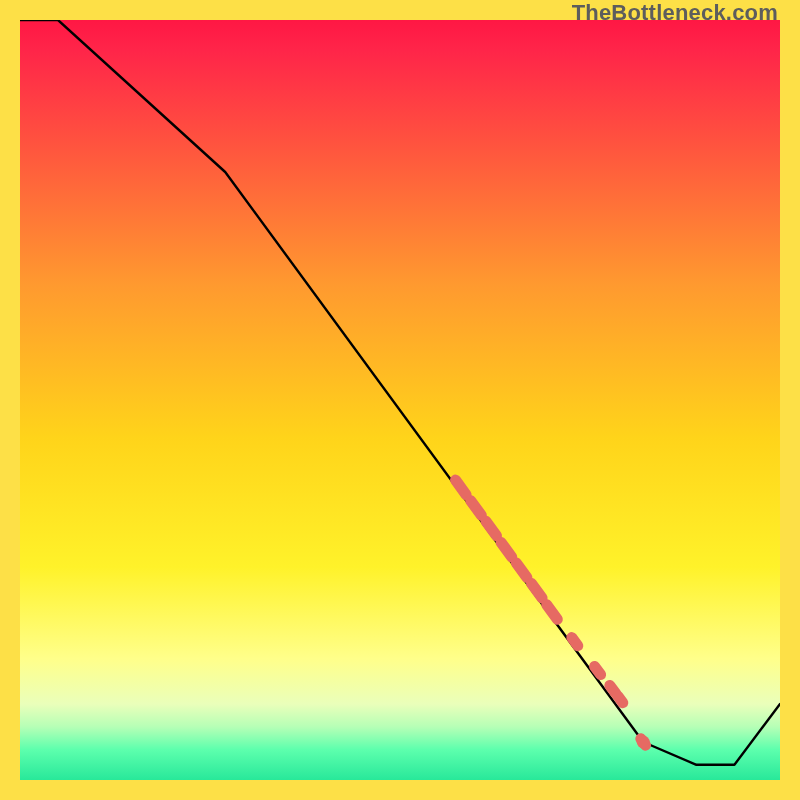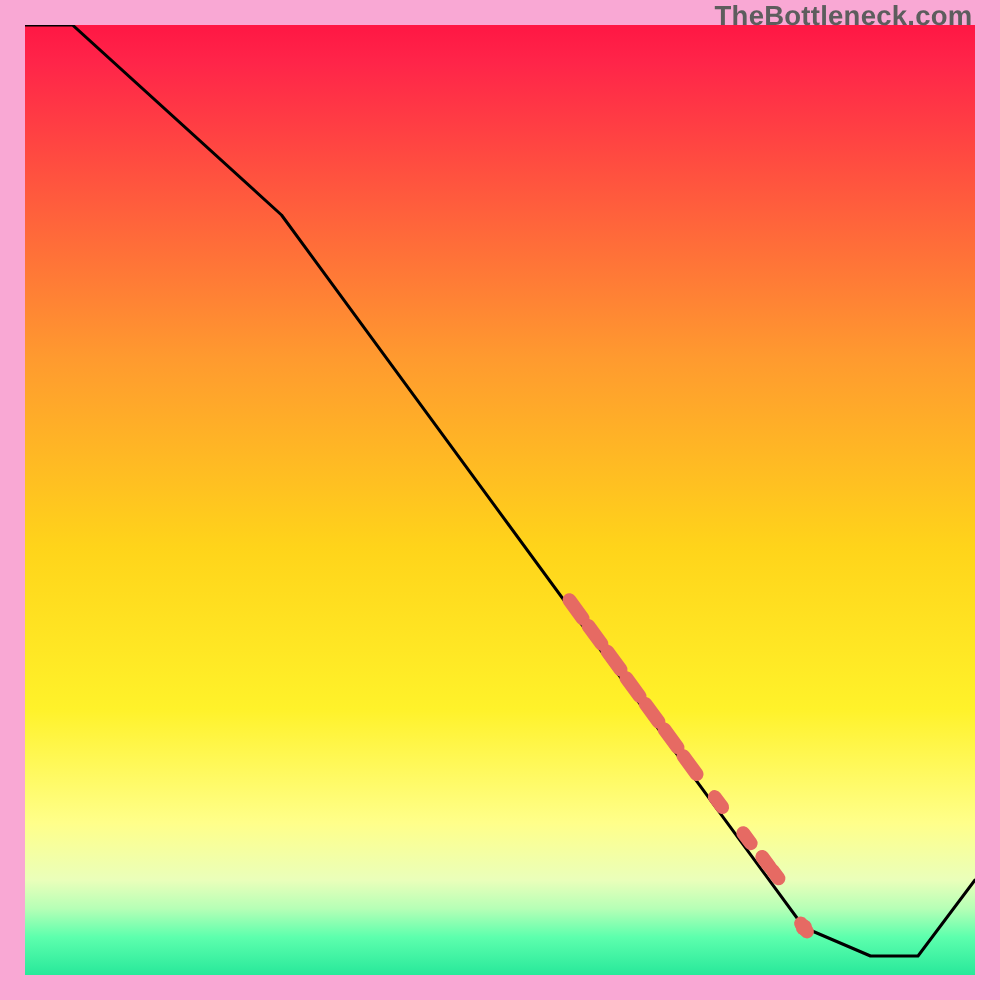--- a/index.html
+++ b/index.html
@@ -9,21 +9,21 @@
     height: 800px;
     background: #000;
     overflow: hidden;
   }
   .frame {
     position: absolute;
     left: 0;
     top: 0;
     width: 800px;
     height: 800px;
-    background: #f9a8d4;
+    background: #fde047;
   }
   .plot-area {
     position: absolute;
     left: 20px;
     top: 20px;
     width: 760px;
     height: 760px;
     overflow: hidden;
   }
   .watermark {

